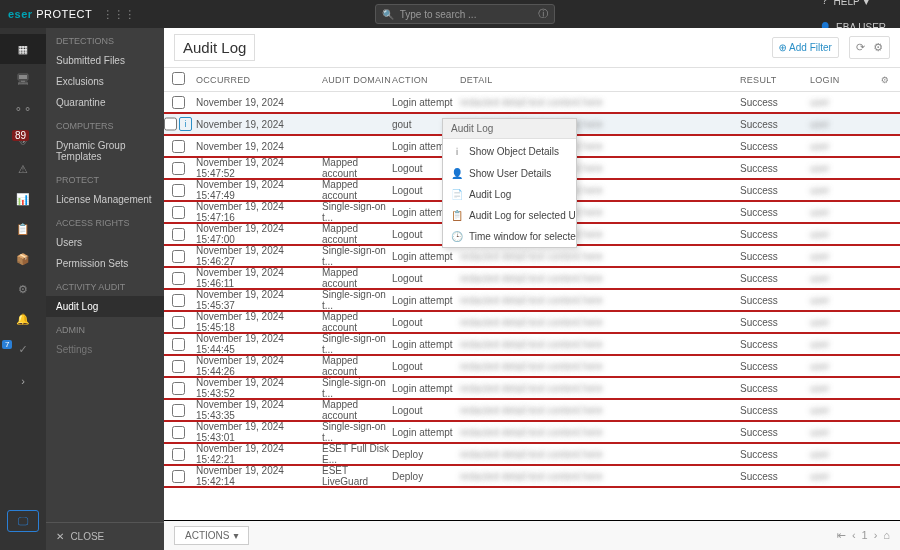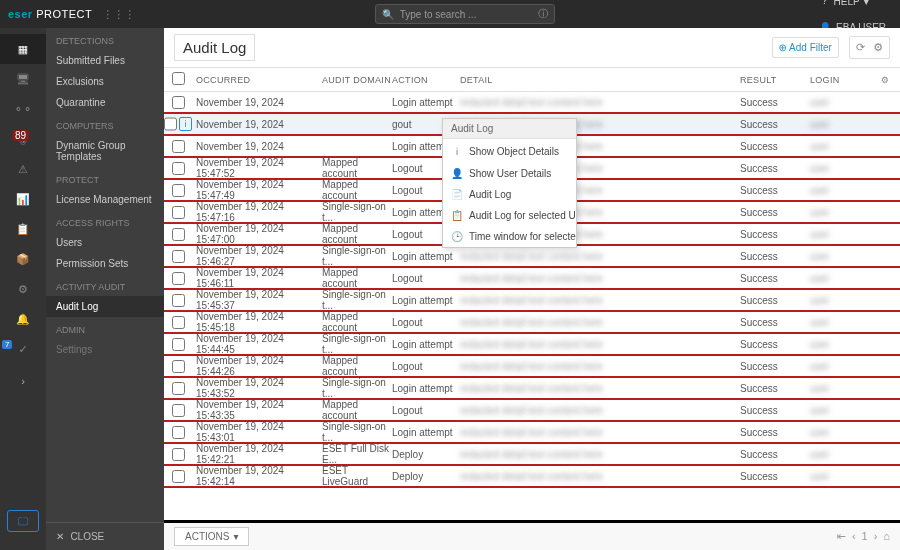--- a/index.html
+++ b/index.html
@@ -47,21 +47,21 @@
 .row { height: 22px; display: flex; align-items: center; border-bottom: 2px solid #b91c1c; font-size: 10px; color: #555; }
 .row.selected { background: #eef3f7; }
 .row .col-cb { display: flex; justify-content: center; }
 .row input[type=checkbox] { cursor: pointer; }
 .row .info-i { display: inline-flex; width: 14px; height: 14px; border: 1px solid #2a8fc7; color: #2a8fc7; align-items: center; justify-content: center; font-size: 9px; margin-left: 2px; border-radius: 2px; }
 .blur { color: transparent; text-shadow: 0 0 5px rgba(120,120,120,0.7); user-select: none; margin-top: 23px; }
 .ctxmenu { position: absolute; top: 90px; left: 278px; width: 135px; background: #fff; border: 1px solid #ccc; box-shadow: 2px 2px 6px rgba(0,0,0,0.15); z-index: 50; font-size: 10px; }
 .ctxmenu .chdr { background: #f0f0f0; padding: 4px 8px; color: #666; font-size: 10px; border-bottom: 1px solid #e0e0e0; }
 .ctxmenu .citem { padding: 5px 8px; display: flex; align-items: center; gap: 6px; cursor: pointer; color: #444; white-space: nowrap; overflow: hidden; text-overflow: ellipsis; }
 .ctxmenu .citem .ci { color: #888; width: 12px; display: inline-block; text-align: center; }
-.footer { height: 30px; border-top: 3px solid #000000; background: #f8f8f8; display: flex; align-items: center; padding: 0 10px; }
+.footer { height: 30px; border-top: 1px solid #000000; background: #f8f8f8; display: flex; align-items: center; padding: 0 10px; }
 .footer .actbtn { border: 1px solid #ccc; background: #fff; padding: 3px 10px; font-size: 10px; color: #666; cursor: pointer; display: flex; align-items: center; gap: 4px; }
 .footer .pag { margin-left: auto; display: flex; gap: 6px; color: #999; font-size: 11px; }
 .footer .pag span { cursor: pointer; }
 </style>
 </head>
 <body>
 
 <div class="topbar">
   <span class="brand"><span class="e">eser</span> <span class="prot">PROTECT</span></span>
   <span class="apps-icon">⋮⋮⋮</span>

